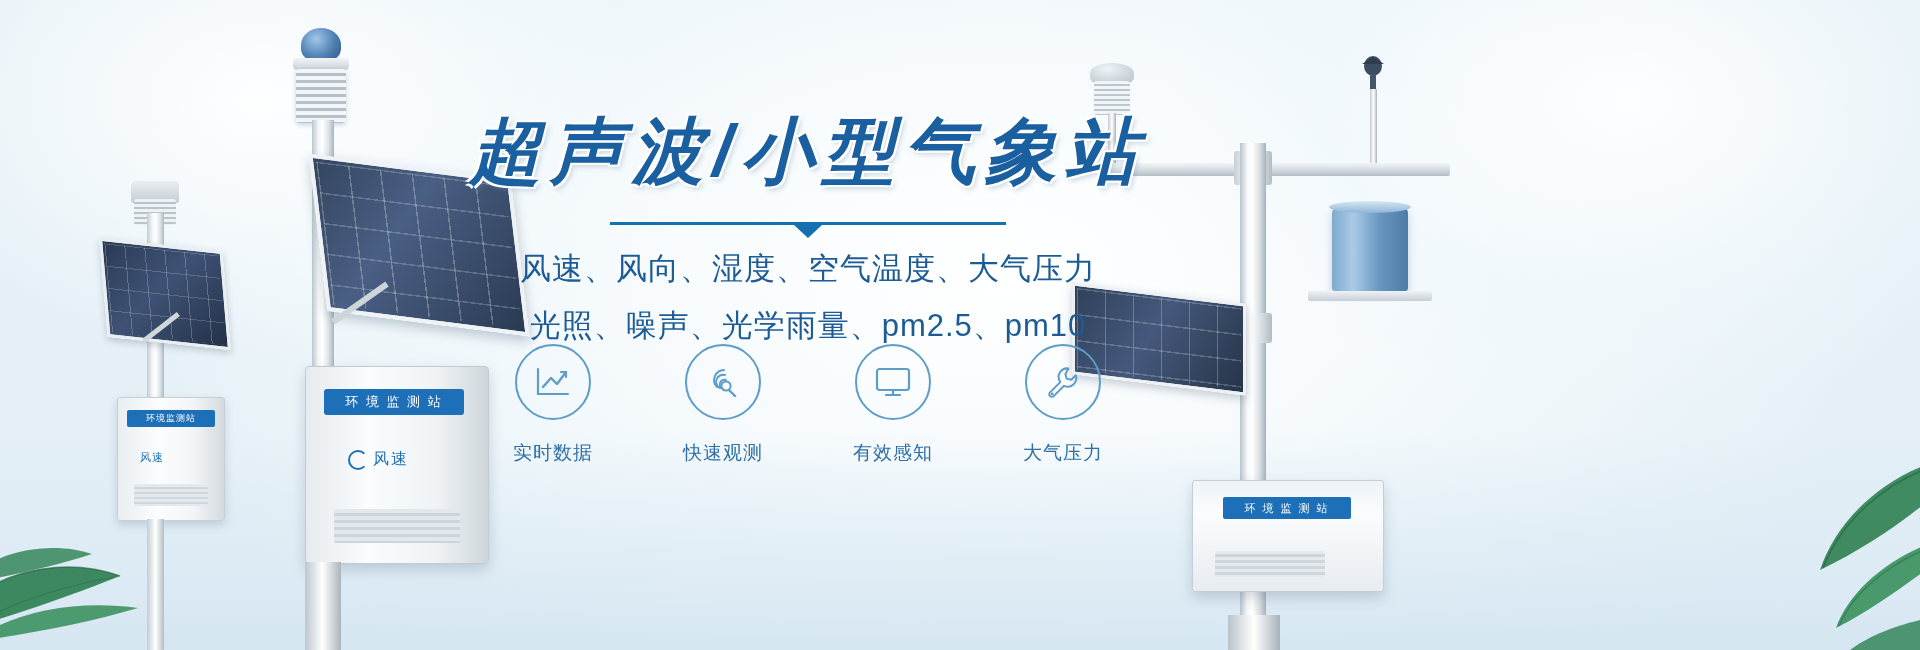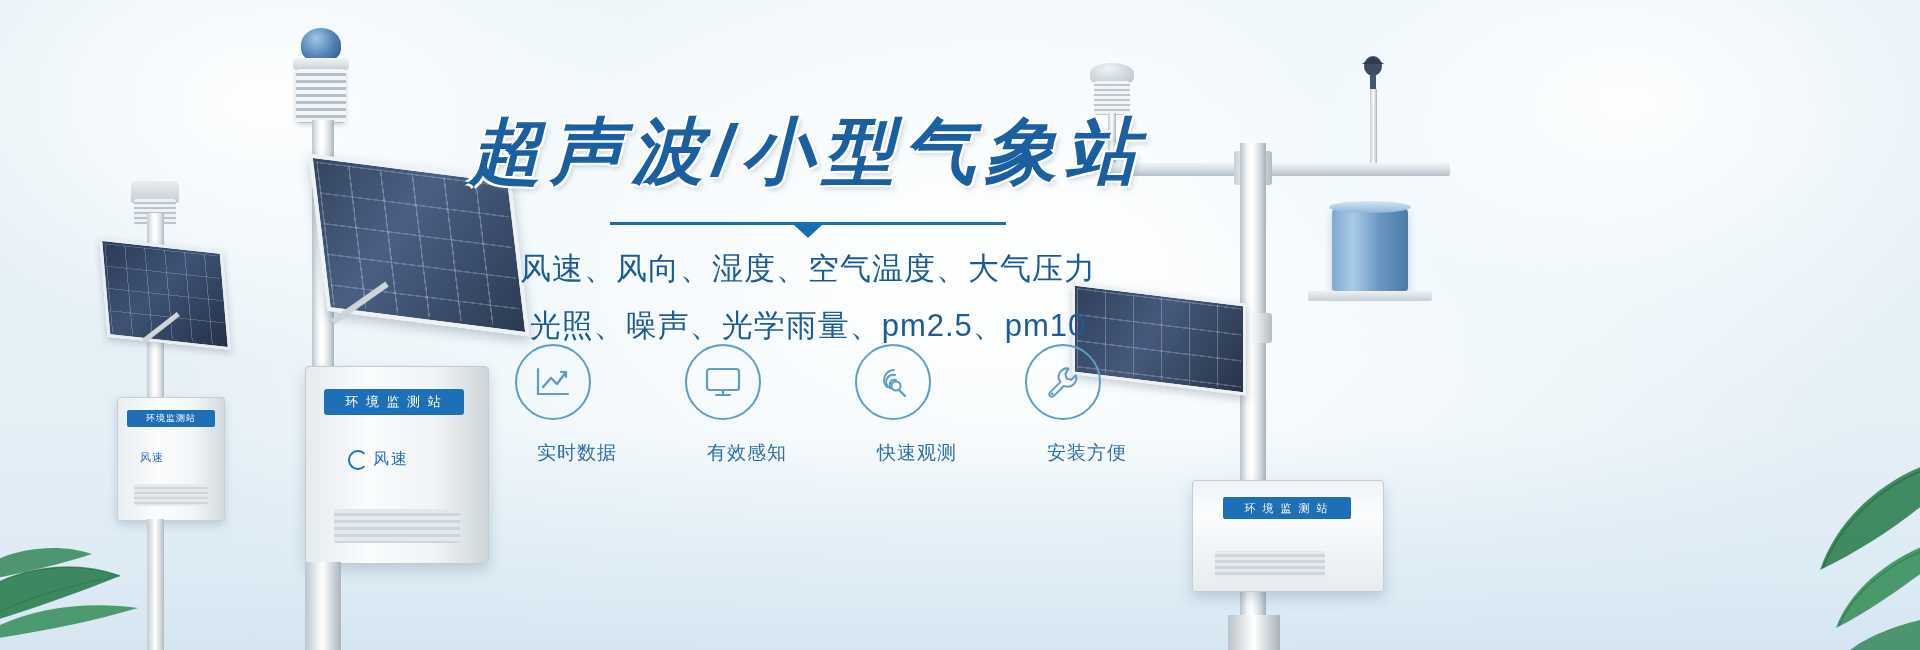--- a/index.html
+++ b/index.html
@@ -95,21 +95,21 @@
     position: absolute;
     left: 448px;
     top: 344px;
     width: 720px;
     display: flex;
     justify-content: center;
     gap: 42px;
   }
   .feature {
     width: 128px;
-    text-align: right;
+    text-align: center;
   }
   .feature .circle {
     width: 72px; height: 72px;
     margin: 0 auto;
     border: 2px solid #5e9dc8;
     border-radius: 50%;
     display: flex;
     align-items: center;
     justify-content: center;
     background: transparent;
@@ -456,50 +456,50 @@
           <path d="M4 3 L4 28 L34 28" stroke="#5e9dc8" stroke-width="2.2" fill="none" stroke-linecap="round"></path>
           <path d="M9 21 L17 12 L23 18 L32 6" stroke="#5e9dc8" stroke-width="2.4" fill="none" stroke-linecap="round" stroke-linejoin="round"></path>
           <path d="M27 6 L32 6 L32 11" stroke="#5e9dc8" stroke-width="2.2" fill="none" stroke-linecap="round" stroke-linejoin="round"></path>
         </svg>
       </div>
       <div class="flabel">实时数据</div>
     </div>
 
     <div class="feature">
       <div class="circle">
-        <svg width="40" height="34" viewBox="0 0 40 34">
-          <rect x="4" y="4" width="32" height="21" rx="2.5" stroke="#5e9dc8" stroke-width="2.2" fill="none"></rect>
-          <path d="M13 30 L27 30" stroke="#5e9dc8" stroke-width="2.2" stroke-linecap="round"></path>
-          <path d="M20 25 L20 30" stroke="#5e9dc8" stroke-width="2.2" stroke-linecap="round"></path>
-        </svg>
-      </div>
-      <div class="flabel">有效感知</div>
-    </div>
-
-    <div class="feature">
-      <div class="circle">
         <svg width="38" height="36" viewBox="0 0 38 36">
           <path d="M13 23 A10 10 0 0 1 20 6" stroke="#5e9dc8" stroke-width="2" fill="none" stroke-linecap="round"></path>
           <path d="M16 24 A7 7 0 0 1 21 11" stroke="#5e9dc8" stroke-width="2" fill="none" stroke-linecap="round"></path>
           <path d="M19 25 A4 4 0 0 1 22 16" stroke="#5e9dc8" stroke-width="2" fill="none" stroke-linecap="round"></path>
           <circle cx="22" cy="22" r="4.6" stroke="#5e9dc8" stroke-width="2" fill="none"></circle>
           <path d="M25 26 L31 32" stroke="#5e9dc8" stroke-width="2.4" fill="none" stroke-linecap="round"></path>
         </svg>
       </div>
       <div class="flabel">快速观测</div>
     </div>
 
     <div class="feature">
       <div class="circle">
+        <svg width="40" height="34" viewBox="0 0 40 34">
+          <rect x="4" y="4" width="32" height="21" rx="2.5" stroke="#5e9dc8" stroke-width="2.2" fill="none"></rect>
+          <path d="M13 30 L27 30" stroke="#5e9dc8" stroke-width="2.2" stroke-linecap="round"></path>
+          <path d="M20 25 L20 30" stroke="#5e9dc8" stroke-width="2.2" stroke-linecap="round"></path>
+        </svg>
+      </div>
+      <div class="flabel">有效感知</div>
+    </div>
+
+    <div class="feature">
+      <div class="circle">
         <svg width="38" height="38" viewBox="0 0 38 38">
           <path d="M24.5 5.5 a8.6 8.6 0 0 0 -8.2 13.6 L6 29.4 a2.6 2.6 0 0 0 0 3.7 a2.6 2.6 0 0 0 3.7 0 L20 22.8 a8.6 8.6 0 0 0 11.8 -10.6 l-4.6 4.6 l-4.6 -1.2 l-1.2 -4.6 Z" stroke="#5e9dc8" stroke-width="2" fill="none" stroke-linejoin="round"></path>
           <circle cx="8.2" cy="30.9" r="1.4" fill="#5e9dc8"></circle>
         </svg>
       </div>
-      <div class="flabel">安装方便</div>
+      <div class="flabel">大气压力</div>
     </div>
 
   </div>
 
   <svg class="leaf-left" viewBox="0 0 230 190">
     <path d="M0 150 C40 118 100 108 150 126 C110 142 60 160 0 178 Z" fill="#2f7f52" opacity="0.92"></path>
     <path d="M0 150 C40 118 100 108 150 126" stroke="#1f5f3c" stroke-width="1.6" fill="none" opacity="0.6"></path>
     <path d="M2 176 C42 152 96 136 144 127" stroke="#256b45" stroke-width="1.1" fill="none" opacity="0.5"></path>
     <path d="M10 186 C50 160 110 150 168 158 C120 172 70 182 14 190 Z" fill="#3d9160" opacity="0.9"></path>
     <path d="M22 112 C52 96 94 94 122 104 C92 114 56 122 26 128 Z" fill="#35865a" opacity="0.85"></path>

